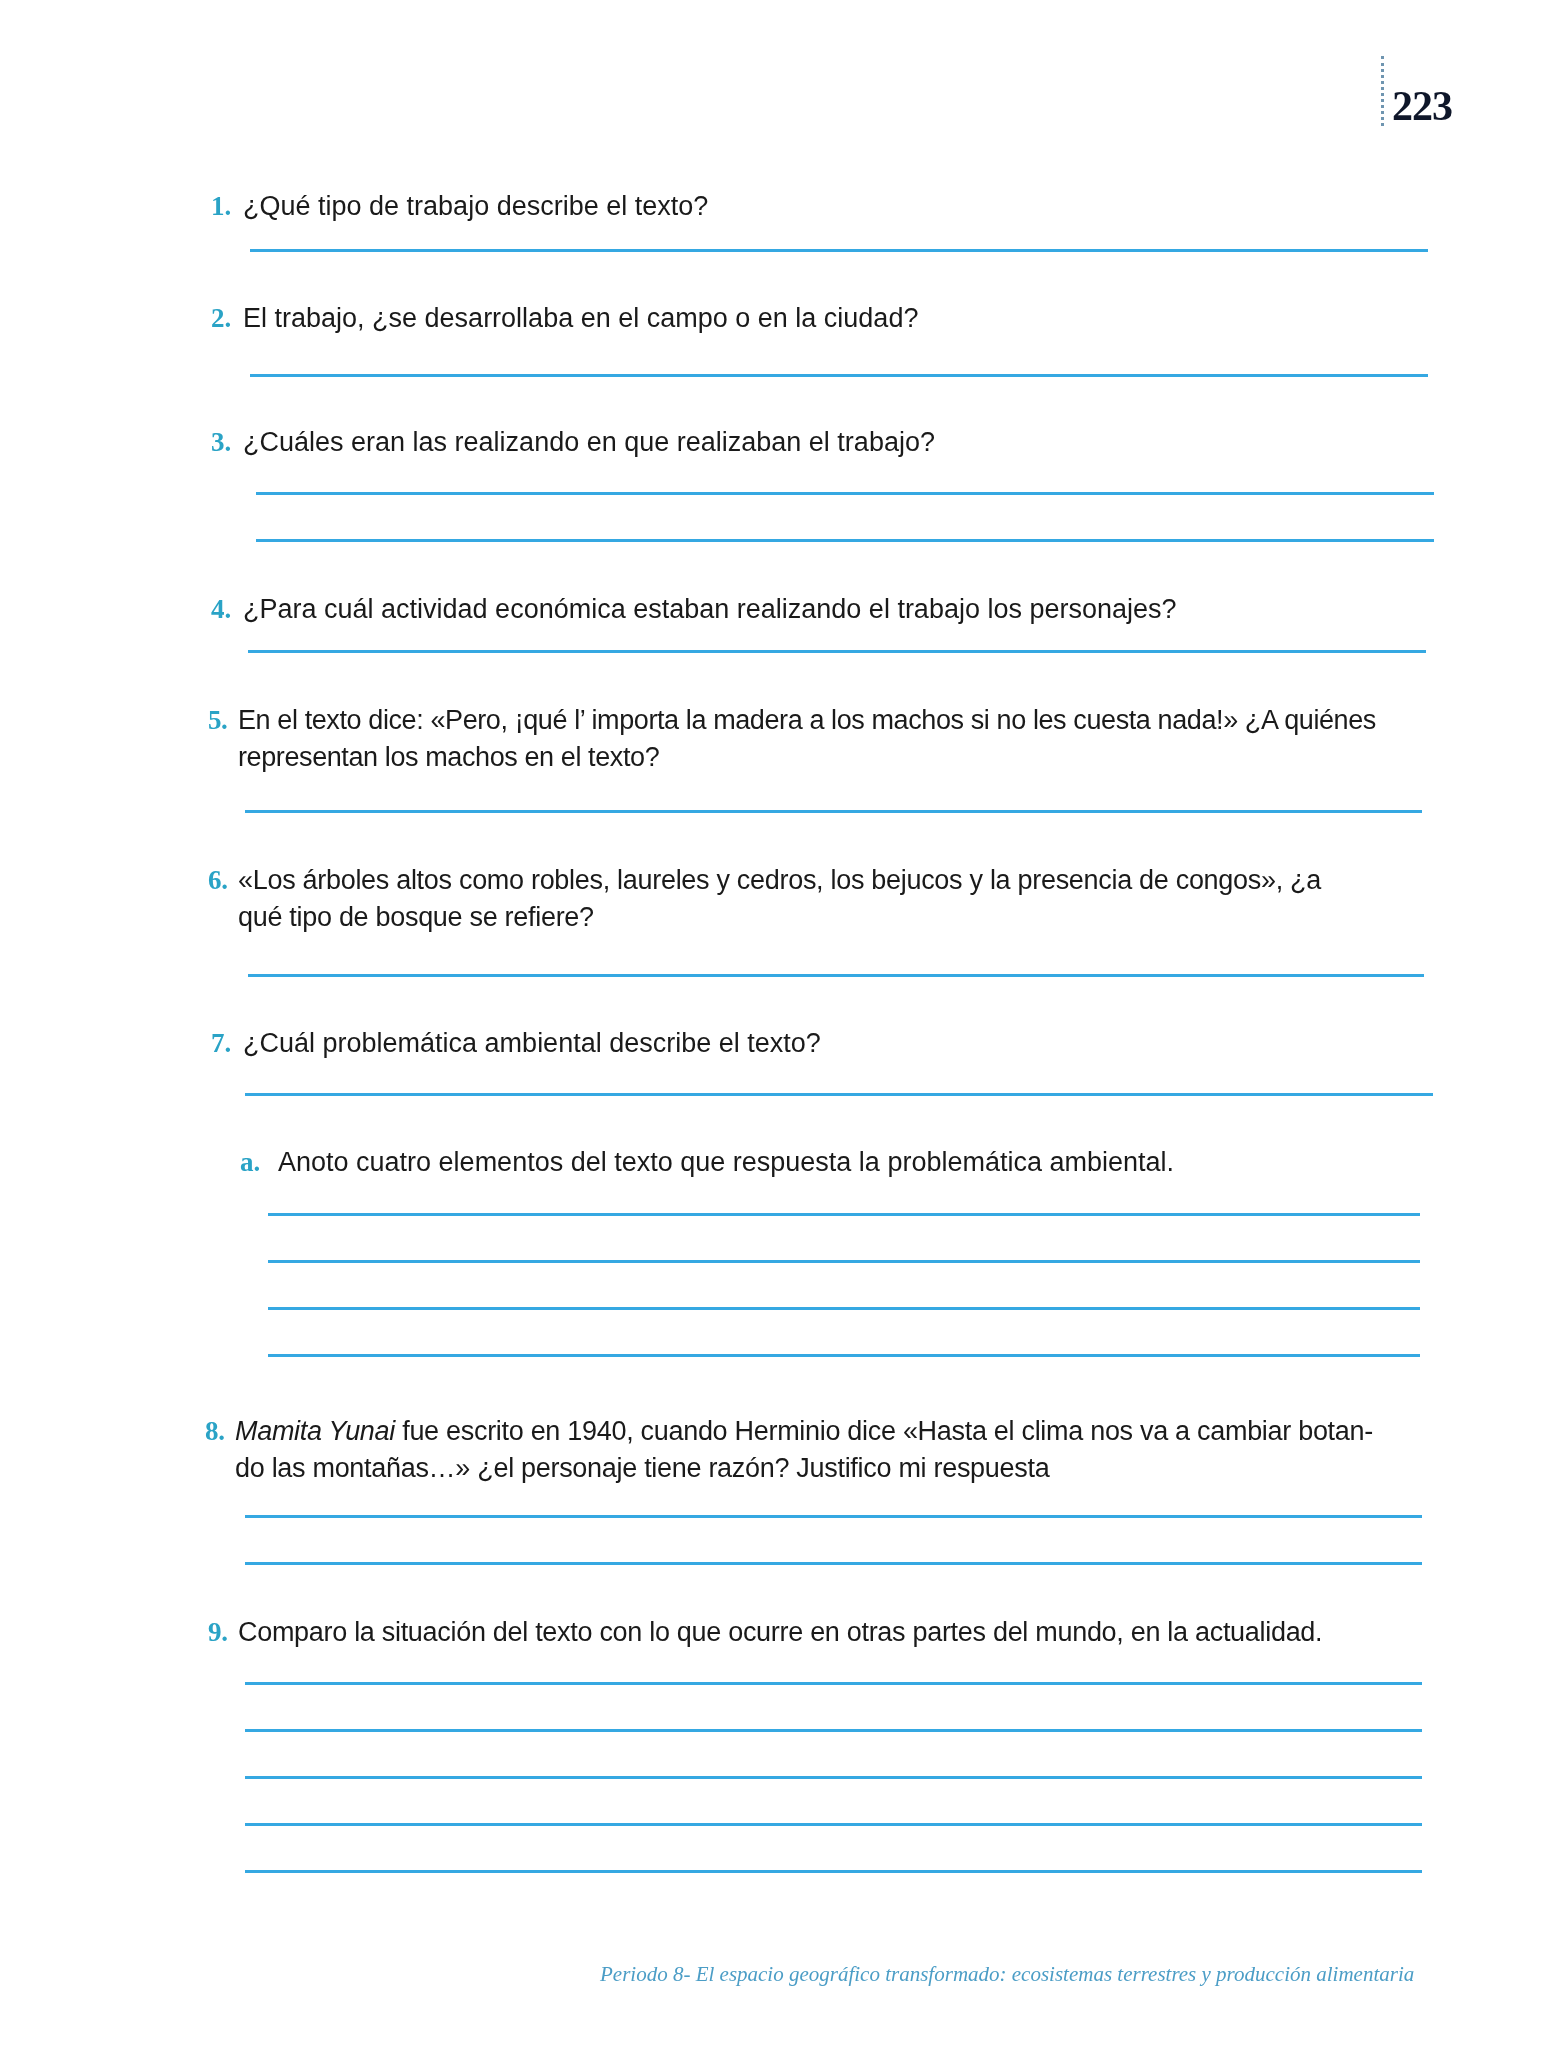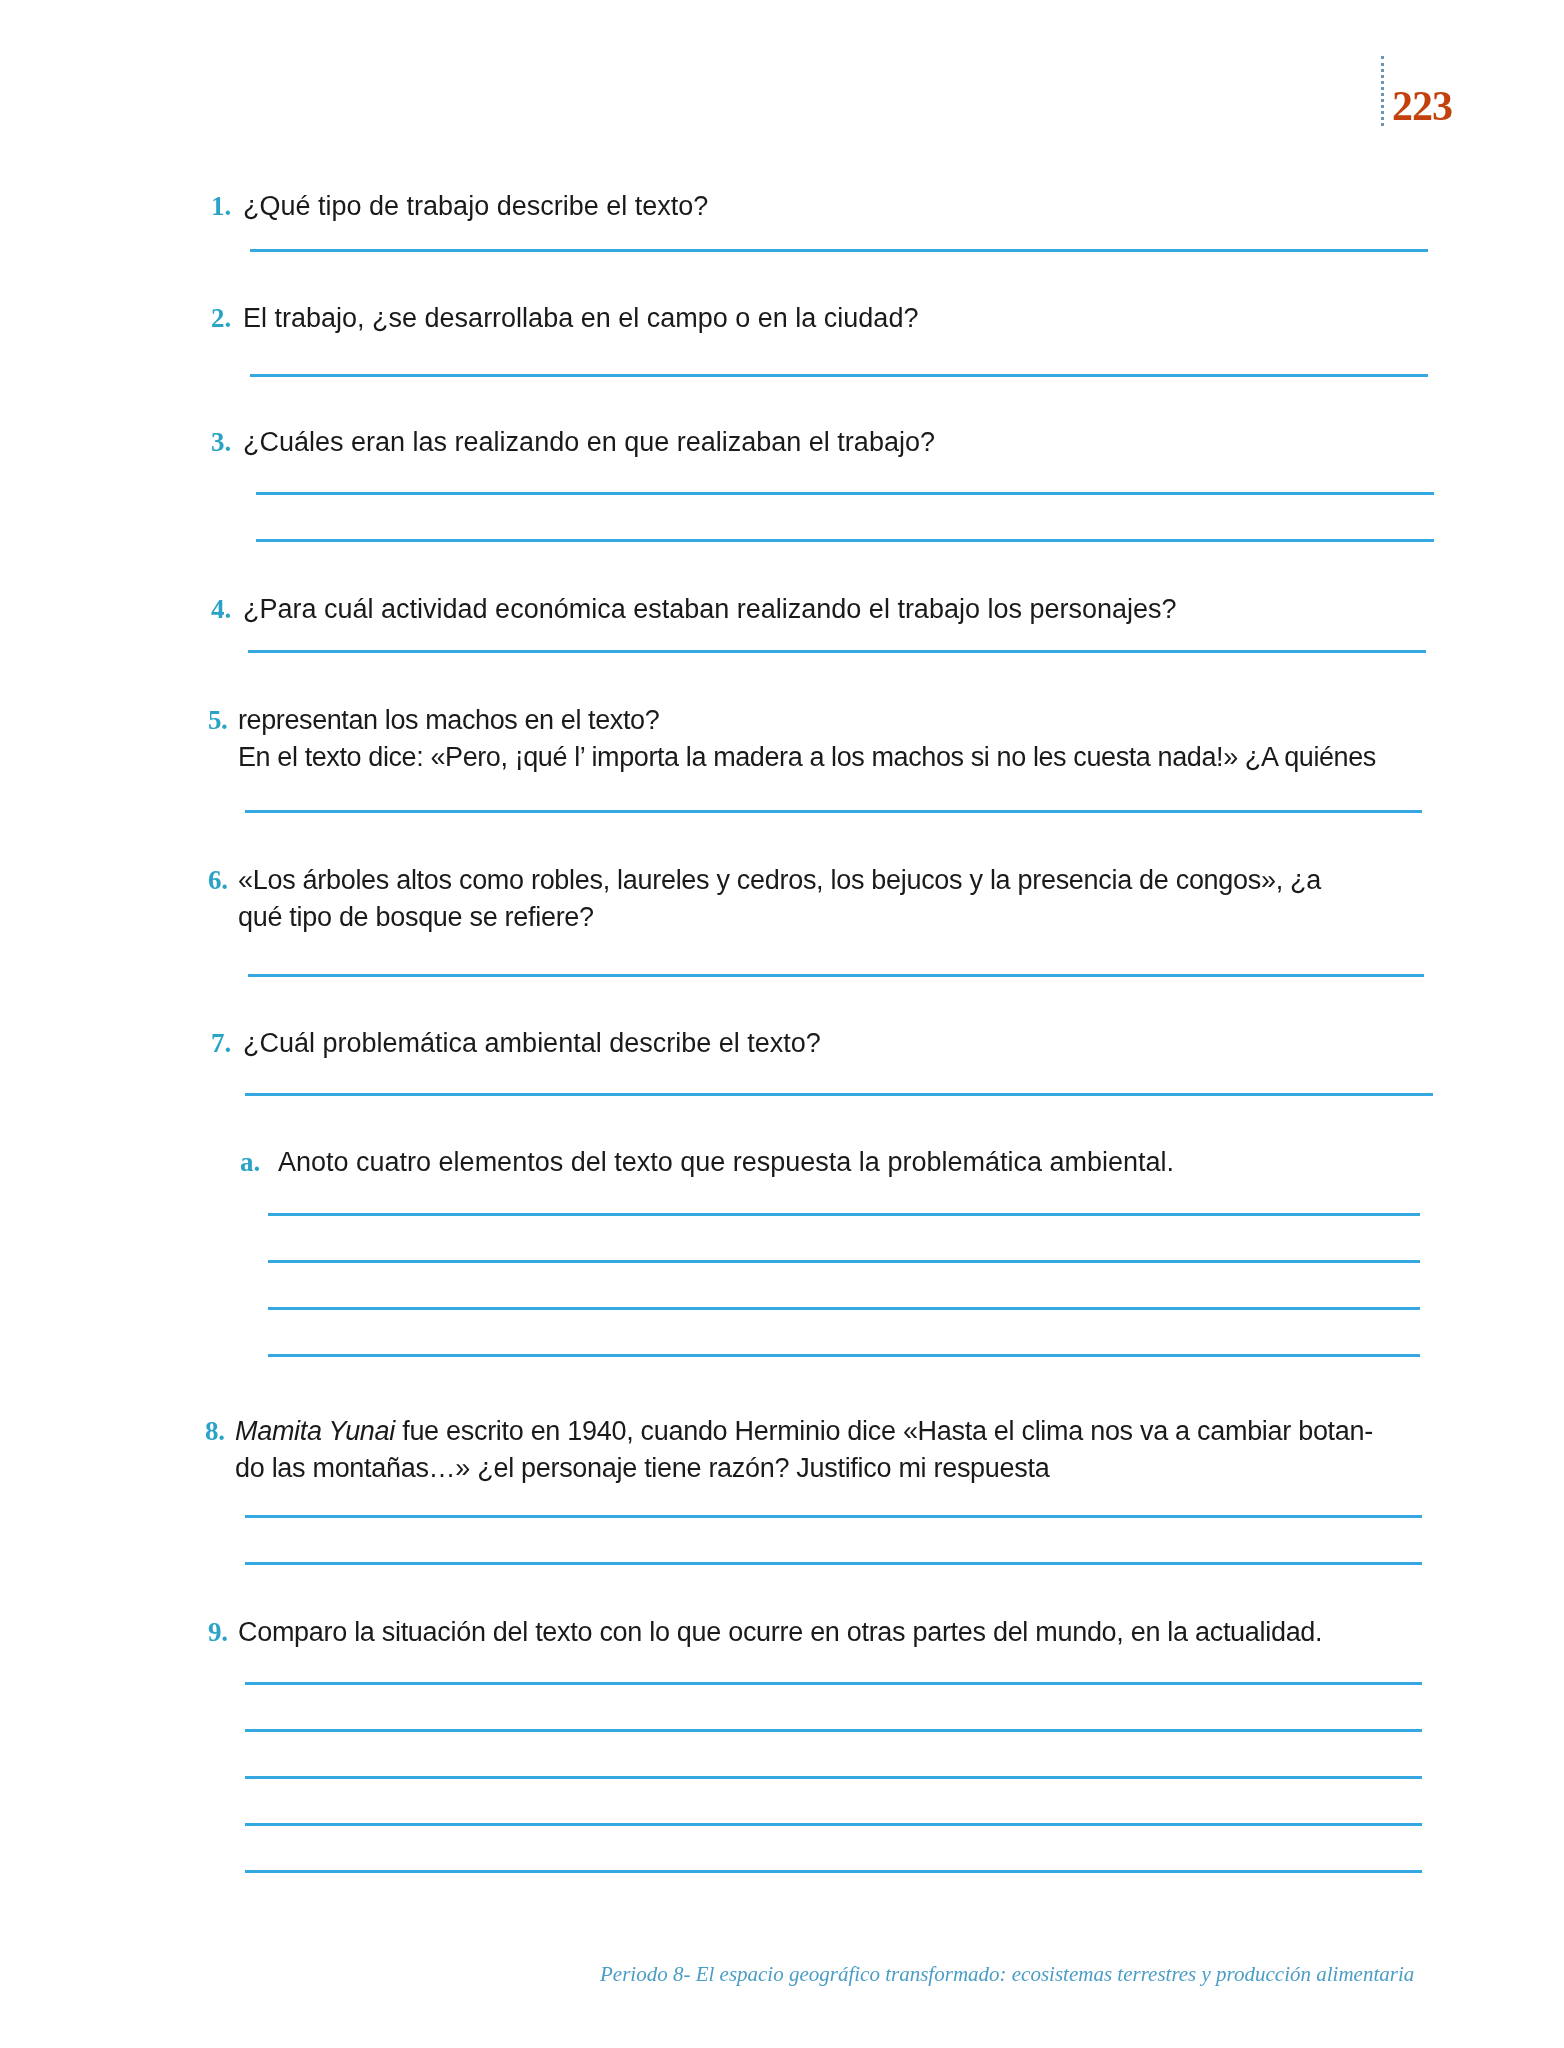--- a/index.html
+++ b/index.html
@@ -1,21 +1,21 @@
 <!DOCTYPE html>
 <html><head>
 <meta charset="utf-8">
 <style>
   html, body { margin: 0; padding: 0; background: #ffffff; }
   body { width: 1564px; height: 2048px; position: relative; overflow: hidden;
          font-family: "Liberation Sans", sans-serif; color: #1a1a1a; }
   .page-num-rule { position: absolute; left: 1381px; top: 56px; height: 70px;
          border-left: 3px dotted #6f95b0; }
   .page-num { position: absolute; left: 1392px; top: 82px; font-family: "Liberation Serif", serif;
-         font-weight: bold; font-size: 42px; color: #c2410c; letter-spacing: -1px; }
+         font-weight: bold; font-size: 42px; color: #0f172a; letter-spacing: -1px; }
   .q { position: absolute; font-size: 27px; line-height: 37px; }
   .q .num { position: absolute; font-family: "Liberation Serif", serif; font-weight: bold;
          color: #2aa3c6; }
   .q .txt { display: block; }
   .q .txt i { }
   .line { position: absolute; height: 3px; background: #35a8e2; }
   .footer { position: absolute; left: 600px; top: 1962px; font-family: "Liberation Serif", serif;
          font-style: italic; font-size: 21px; color: #4b9dc6; white-space: nowrap; }
 </style>
 </head>
@@ -44,22 +44,22 @@
 <div class="line" style="left:256px; top:539px; width:1178px;"></div>
 
 <div class="q" style="left:243px; top:591px;">
   <span class="num" style="left:-32px;">4.</span>
   <span class="txt">¿Para cuál actividad económica estaban realizando el trabajo los personajes?</span>
 </div>
 <div class="line" style="left:248px; top:650px; width:1178px;"></div>
 
 <div class="q" style="left:238px; top:702px; letter-spacing:-0.4px;">
   <span class="num" style="left:-30px;">5.</span>
+  <span class="txt">En el texto dice: «Pero, ¡qué l’ importa la madera a los machos si no les cuesta nada!» ¿A quiénes</span>
   <span class="txt">representan los machos en el texto?</span>
-  <span class="txt">En el texto dice: «Pero, ¡qué l’ importa la madera a los machos si no les cuesta nada!» ¿A quiénes</span>
 </div>
 <div class="line" style="left:245px; top:810px; width:1177px;"></div>
 
 <div class="q" style="left:238px; top:862px; letter-spacing:-0.3px;">
   <span class="num" style="left:-30px;">6.</span>
   <span class="txt">«Los árboles altos como robles, laureles y cedros, los bejucos y la presencia de congos», ¿a</span>
   <span class="txt">qué tipo de bosque se refiere?</span>
 </div>
 <div class="line" style="left:248px; top:974px; width:1176px;"></div>
 

